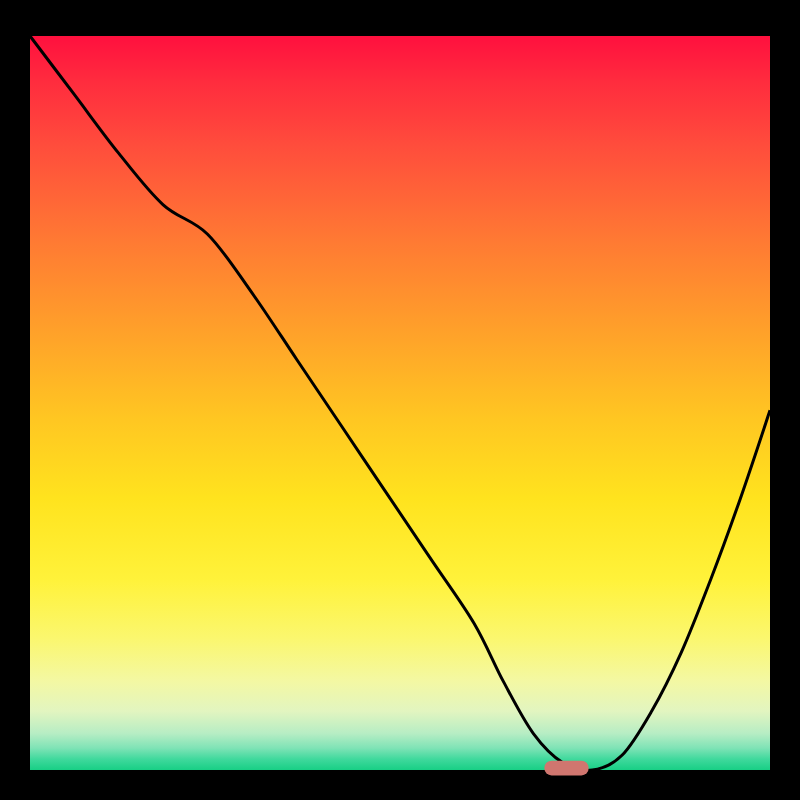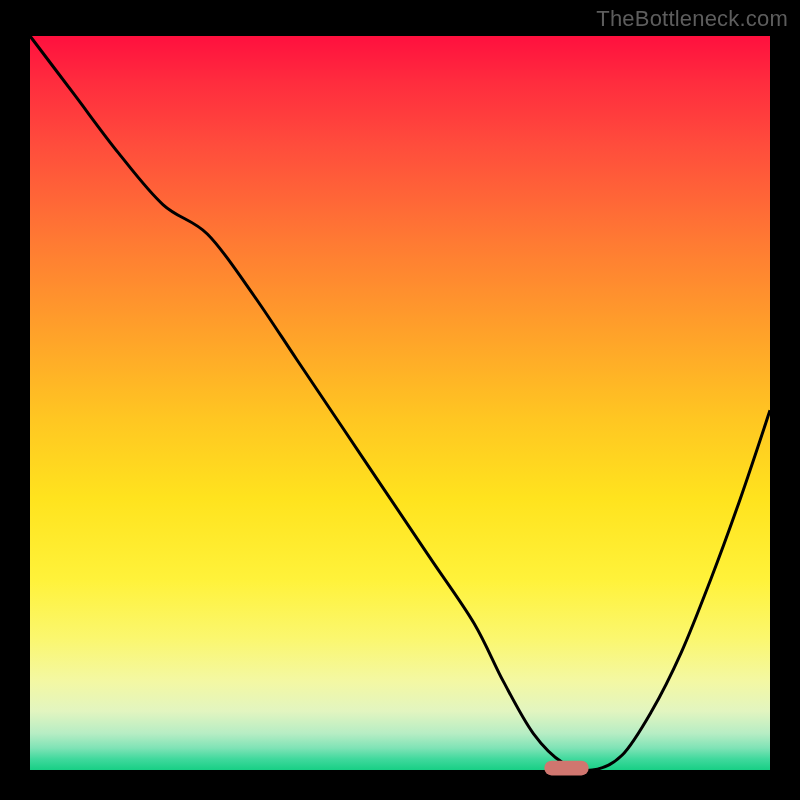--- a/index.html
+++ b/index.html
@@ -77,14 +77,13 @@
 
 <div class="stage">
 
   <div class="plot"></div>
 
   <svg class="overlay" viewBox="0 0 740 734">
     <path class="curve" d="M 0.0 0.0 C 7.4 9.8, 29.6 39.1, 44.4 58.7 C 59.2 78.3, 74.0 99.1, 88.8 117.4 C 103.6 135.8, 118.4 155.4, 133.2 168.8 C 148.0 182.3, 162.8 183.5, 177.6 198.2 C 192.4 212.9, 207.2 236.1, 222.0 256.9 C 236.8 277.7, 251.6 300.9, 266.4 323.0 C 281.2 345.0, 296.0 367.0, 310.8 389.0 C 325.6 411.0, 340.4 433.1, 355.2 455.1 C 370.0 477.1, 384.8 499.1, 399.6 521.1 C 414.4 543.2, 431.7 566.4, 444.0 587.2 C 456.3 608.0, 463.7 627.6, 473.6 645.9 C 483.5 664.3, 493.3 683.8, 503.2 697.3 C 513.1 710.8, 522.9 720.5, 532.8 726.7 C 542.7 732.8, 552.5 735.2, 562.4 734.0 C 572.3 732.8, 582.1 729.1, 592.0 719.3 C 601.9 709.5, 611.7 692.4, 621.6 675.3 C 631.5 658.2, 641.3 638.6, 651.2 616.6 C 661.1 594.5, 670.9 568.8, 680.8 543.2 C 690.7 517.5, 700.5 490.6, 710.4 462.4 C 720.3 434.3, 735.1 389.0, 740.0 374.3" stroke="#000000"></path>
     <rect class="marker" x="514.3" y="724.7" width="44.4" height="14.7" rx="7.3" ry="7.3" fill="#d0766f"></rect>
   </svg>
 
-  <div class="watermark">TheBottleneck.com</div>
 </div>
 
 </body></html>

